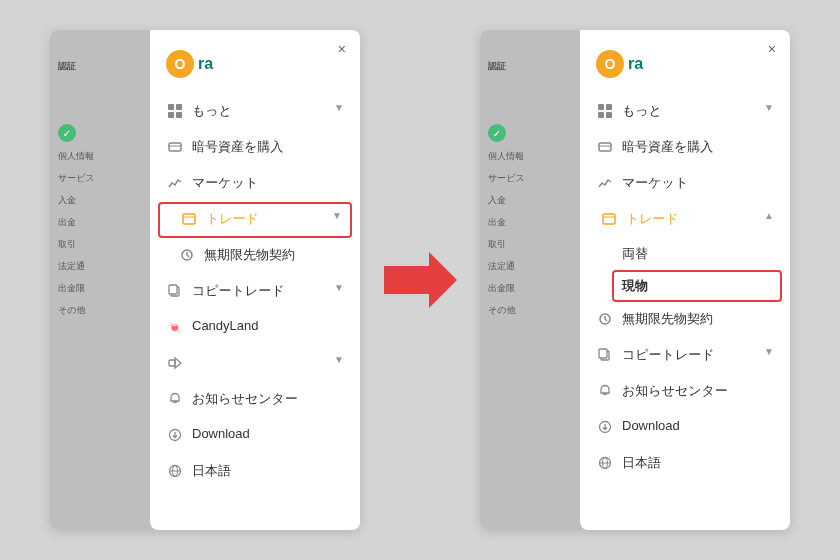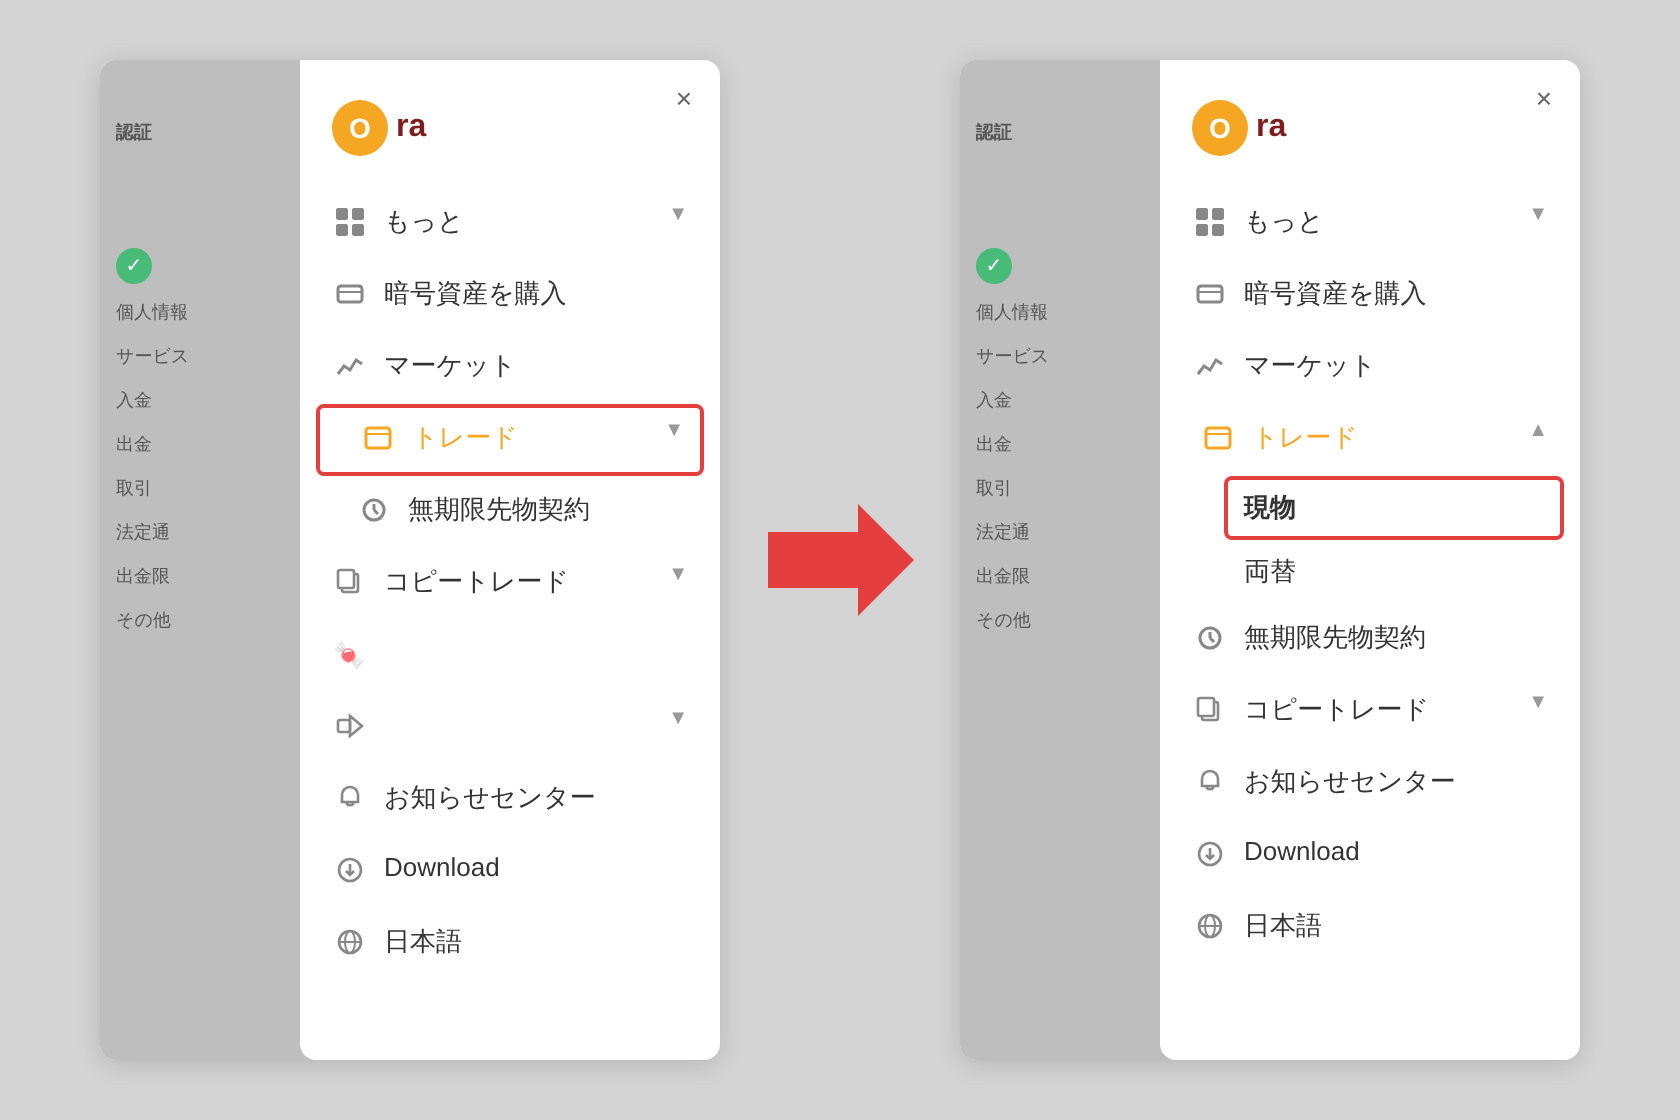--- a/index.html
+++ b/index.html
@@ -94,21 +94,21 @@
       font-size: 14px;
       font-weight: bold;
       color: white;
       margin-right: 4px;
       flex-shrink: 0;
     }
 
     .brand-text {
       font-size: 16px;
       font-weight: 700;
-      color: #7f1d1d;
+      color: #0f766e;
     }
 
     .menu-list {
       list-style: none;
       padding: 4px 0;
     }
 
     .menu-item {
       display: flex;
       align-items: flex-start;
@@ -299,20 +299,21 @@
                   <rect x="3" y="3" width="8" height="9" rx="1" stroke="#888" stroke-width="1.3"></rect>
                   <rect x="1" y="1" width="8" height="9" rx="1" stroke="#888" stroke-width="1.3" fill="white"></rect>
                 </svg>
               </span>
               <span class="label">コピートレード</span>
               <span class="chevron">▼</span>
             </li>
 
             <li class="menu-item">
               <span class="icon">🍬</span>
+              <span class="label">CandyLand</span>
             </li>
 
             <li class="menu-item">
               <span class="icon">
                 <svg width="14" height="14" viewBox="0 0 14 14" fill="none">
                   <rect x="1" y="4" width="6" height="6" rx="1" stroke="#888" stroke-width="1.3"></rect>
                   <polygon points="7,2 13,7 7,12" fill="none" stroke="#888" stroke-width="1.3"></polygon>
                 </svg>
               </span>
               <span class="chevron">▼</span>
@@ -428,26 +429,26 @@
               <span class="icon">
                 <svg width="14" height="14" viewBox="0 0 14 14" fill="none">
                   <rect x="1" y="2" width="12" height="10" rx="1.5" stroke="#f5a623" stroke-width="1.5"></rect>
                   <line x1="1" y1="5" x2="13" y2="5" stroke="#f5a623" stroke-width="1"></line>
                 </svg>
               </span>
               <span class="label">トレード</span>
               <span class="chevron">▲</span>
             </li>
 
+            <li class="sub-menu-item">
+              <span>両替</span>
+            </li>
+
             <li class="sub-menu-item highlighted-sub">
               <span>現物</span>
-            </li>
-
-            <li class="sub-menu-item">
-              <span>両替</span>
             </li>
 
             <li class="menu-item">
               <span class="icon">
                 <svg width="14" height="14" viewBox="0 0 14 14" fill="none">
                   <circle cx="7" cy="7" r="5" stroke="#888" stroke-width="1.5"></circle>
                   <line x1="7" y1="4" x2="7" y2="7" stroke="#888" stroke-width="1.5"></line>
                   <line x1="7" y1="7" x2="9" y2="9" stroke="#888" stroke-width="1.5"></line>
                 </svg>
               </span>

